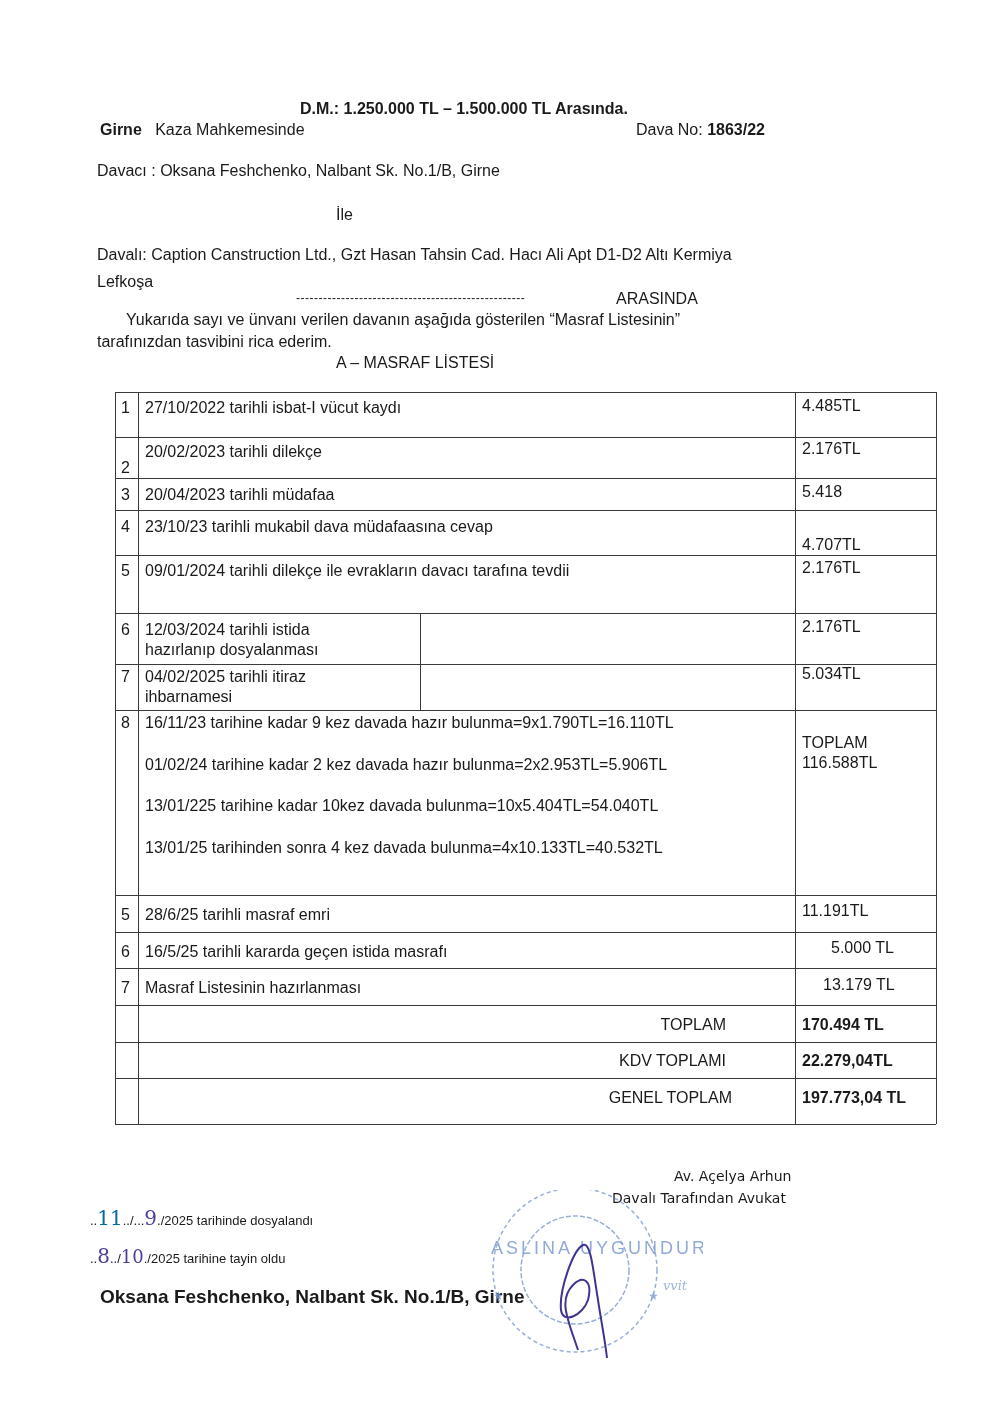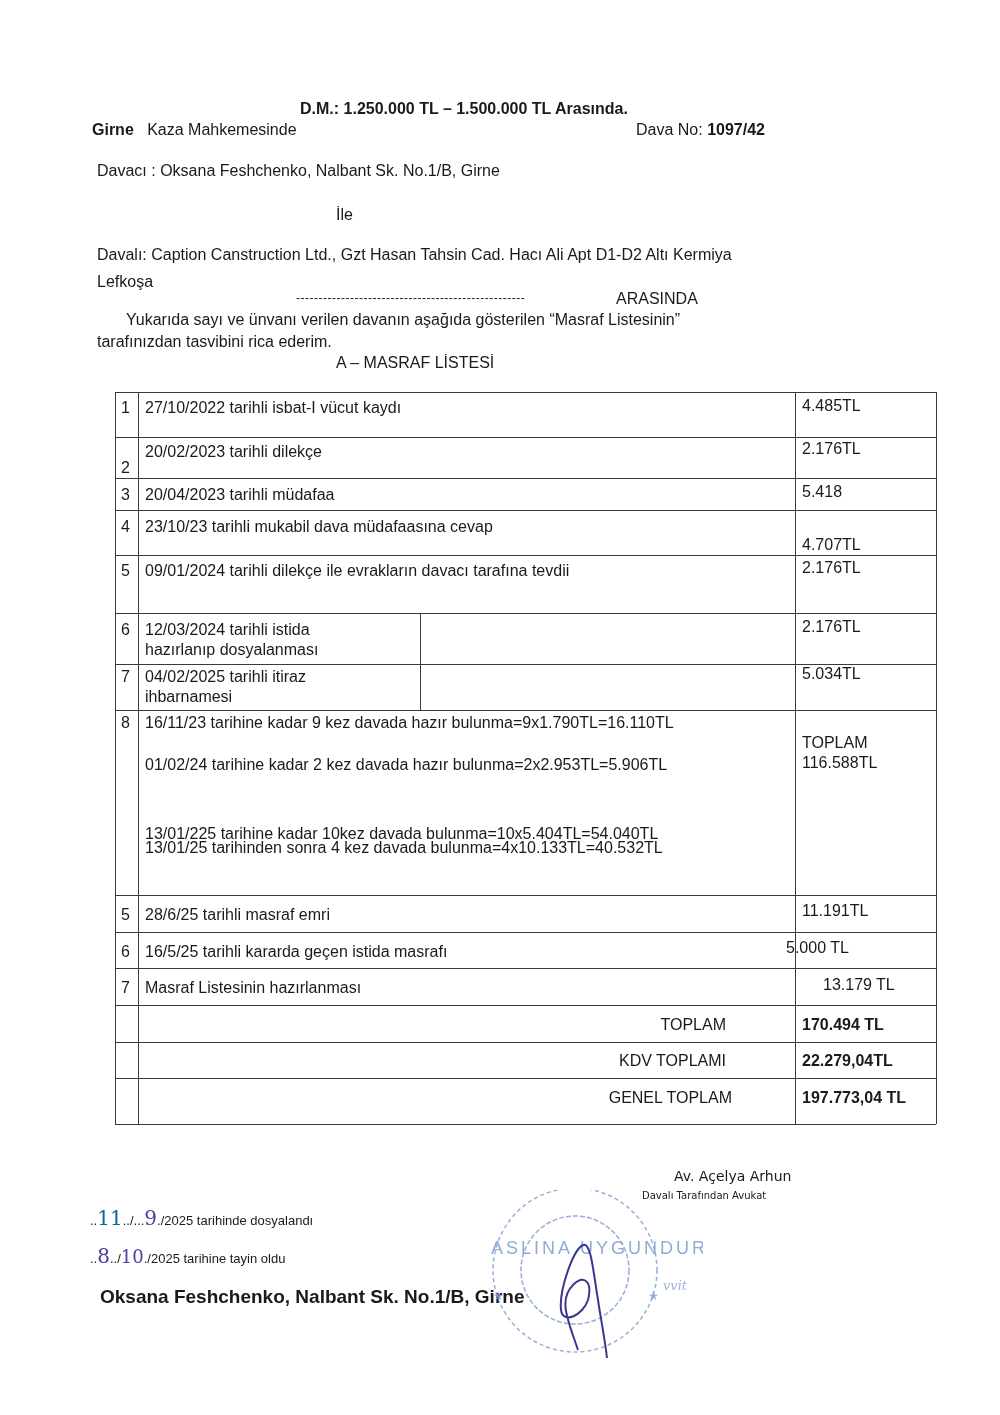--- a/index.html
+++ b/index.html
@@ -16,27 +16,27 @@
   .cell { position:absolute; font-size:16px; white-space:nowrap; }
 
   
   .stamp { position:absolute; left:483px; top:1190px; width:200px; height:170px; }
   .sig { position:absolute; }
 </style>
 </head>
 <body>
 
 <div class="abs t16 b" style="left:300px; top:100px;">D.M.: 1.250.000 TL – 1.500.000 TL Arasında.</div>
-<div class="abs t16" style="left:92px; top:121px;">
+<div class="abs t16" style="left:100px; top:121px;">
   <span class="b">Girne</span>&nbsp;&nbsp;
   <span>Kaza Mahkemesinde</span>
 </div>
 <div class="abs t16" style="left:636px; top:121px;">
   <span>Dava No:</span>
-  <span class="b">1097/42</span>
+  <span class="b">1863/22</span>
 </div>
 
 <div class="abs t16" style="left:97px; top:162px;">Davacı : Oksana Feshchenko, Nalbant Sk. No.1/B, Girne</div>
 <div class="abs t16" style="left:336px; top:206px;">İle</div>
 <div class="abs t16" style="left:97px; top:246px;">Davalı: Caption Canstruction Ltd., Gzt Hasan Tahsin Cad. Hacı Ali Apt D1-D2 Altı Kermiya</div>
 <div class="abs t16" style="left:97px; top:273px;">Lefkoşa</div>
 <div class="abs" style="left:296px; top:291px; font-size:12px; letter-spacing:0.5px;">---------------------------------------------------</div>
 <div class="abs t16" style="left:616px; top:290px;">ARASINDA</div>
 
 <div class="abs t16" style="left:126px; top:311px;">Yukarıda sayı ve ünvanı verilen davanın aşağıda gösterilen “Masraf Listesinin”</div>
@@ -108,36 +108,36 @@
     <div class="cell" style="left:6px; top:276px;">7</div>
     <div class="cell" style="left:30px; top:276px;">04/02/2025 tarihli itiraz</div>
     <div class="cell" style="left:30px; top:296px;">ihbarnamesi</div>
     <div class="cell" style="left:687px; top:273px;">5.034TL</div>
   </div>
 
   <div>
     <div class="cell" style="left:6px; top:322px;">8</div>
     <div class="cell" style="left:30px; top:322px;">16/11/23 tarihine kadar 9 kez davada hazır bulunma=9x1.790TL=16.110TL</div>
     <div class="cell" style="left:30px; top:364px;">01/02/24 tarihine kadar 2 kez davada hazır bulunma=2x2.953TL=5.906TL</div>
-    <div class="cell" style="left:30px; top:405px;margin-top:28px;">13/01/225 tarihine kadar 10kez davada bulunma=10x5.404TL=54.040TL</div>
+    <div class="cell" style="left:30px; top:405px;">13/01/225 tarihine kadar 10kez davada bulunma=10x5.404TL=54.040TL</div>
     <div class="cell" style="left:30px; top:447px;">13/01/25 tarihinden sonra 4 kez davada bulunma=4x10.133TL=40.532TL</div>
     <div class="cell" style="left:687px; top:342px;">TOPLAM</div>
     <div class="cell" style="left:687px; top:362px;">116.588TL</div>
   </div>
 
   <div>
     <div class="cell" style="left:6px; top:514px;">5</div>
     <div class="cell" style="left:30px; top:514px;">28/6/25 tarihli masraf emri</div>
     <div class="cell" style="left:687px; top:510px;">11.191TL</div>
   </div>
 
   <div>
     <div class="cell" style="left:6px; top:551px;">6</div>
     <div class="cell" style="left:30px; top:551px;">16/5/25 tarihli kararda geçen istida masrafı</div>
-    <div class="cell" style="left:671px; top:547px;">5.000 TL</div>
+    <div class="cell" style="left:716px; top:547px;">5.000 TL</div>
   </div>
 
   <div>
     <div class="cell" style="left:6px; top:587px;">7</div>
     <div class="cell" style="left:30px; top:587px;">Masraf Listesinin hazırlanması</div>
     <div class="cell" style="left:687px; top:584px;margin-left:21px;">13.179 TL</div>
   </div>
 
   <div>
     <div class="cell" style="right:210px; top:624px;">TOPLAM</div>
@@ -155,21 +155,21 @@
 
 <div class="abs" style="left:90px; top:1206px; font-size:13px;">
   <span>..</span><span style="font-family:'DejaVu Serif', serif; font-size:20px; color:#0369a1;">11</span><span>../...</span><span style="font-family:'DejaVu Serif', serif; font-size:20px; color:#4a3f9a;">9</span><span>.</span><span>/2025 tarihinde dosyalandı</span>
 </div>
 <div class="abs" style="left:90px; top:1244px; font-size:13px;">
   <span>..</span><span style="font-family:'DejaVu Serif', serif; font-size:20px; color:#4a3f9a;">8</span><span>../</span><span style="font-family:'DejaVu Serif', serif; font-size:18px; color:#4a3f9a;">10</span><span>.</span><span>/2025 tarihine tayin oldu</span>
 </div>
 <div class="abs b" style="left:100px; top:1286px; font-size:19px;">Oksana Feshchenko, Nalbant Sk. No.1/B, Girne</div>
 
 <div class="abs" style="left:674px; top:1168px; font-size:14px; font-family:'DejaVu Sans', sans-serif;">Av. Açelya Arhun</div>
-<div class="abs" style="left:642px; top:1190px; font-size:10px; font-family:'DejaVu Sans', sans-serif;">Davalı Tarafından Avukat</div>
+<div class="abs" style="left:612px; top:1190px; font-size:14px; font-family:'DejaVu Sans', sans-serif;">Davalı Tarafından Avukat</div>
 
 <div class="stamp">
   <svg width="220" height="170" viewBox="0 0 220 170">
     <circle cx="92" cy="80" r="82" fill="none" stroke="#7d9bd0" stroke-width="1.5" stroke-dasharray="4 3" opacity="0.8"></circle>
     <circle cx="92" cy="80" r="54" fill="none" stroke="#7d9bd0" stroke-width="1.5" stroke-dasharray="5 2" opacity="0.8"></circle>
     <text x="8" y="64" font-family="Liberation Sans, sans-serif" font-size="18" fill="#7d9bd0" letter-spacing="3" opacity="0.85">ASLINA UYGUNDUR</text>
     <text x="10" y="110" font-family="Liberation Sans, sans-serif" font-size="12" fill="#7d9bd0" opacity="0.8">★</text>
     <text x="165" y="110" font-family="Liberation Sans, sans-serif" font-size="12" fill="#7d9bd0" opacity="0.8">★</text>
     <text x="180" y="100" font-family="DejaVu Serif, serif" font-style="italic" font-size="13" fill="#9fb4dc">vvit</text>
   </svg>

